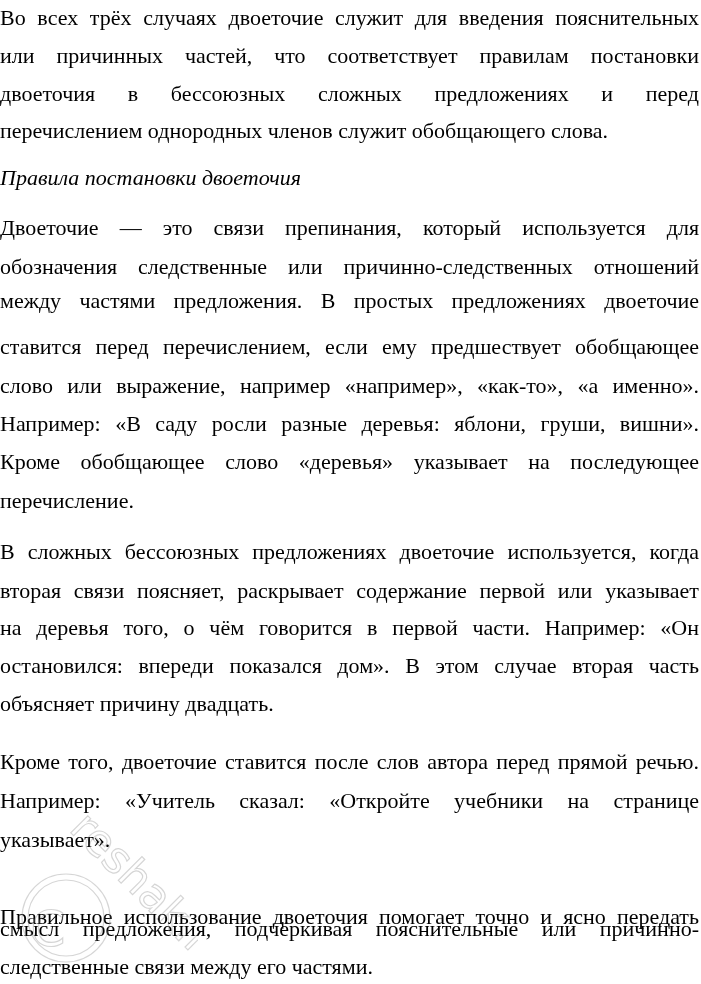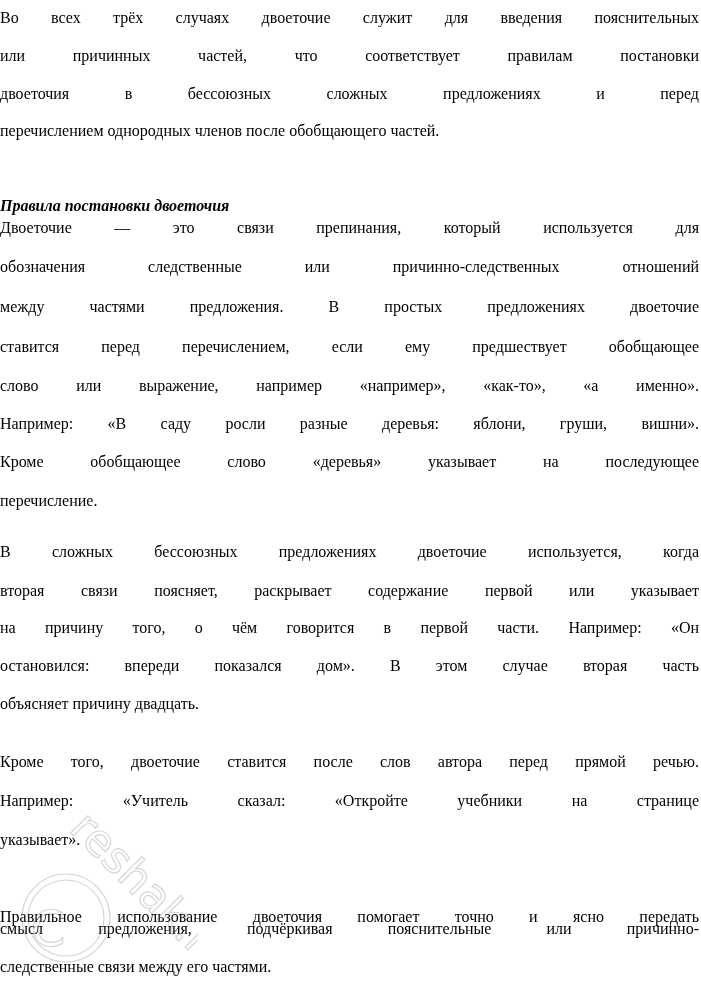--- a/index.html
+++ b/index.html
@@ -1,51 +1,51 @@
 <!DOCTYPE html>
 <html><head>
 <meta charset="utf-8">
 <style>
   html, body { margin: 0; padding: 0; background: #ffffff; }
   body { width: 701px; height: 984px; position: relative; overflow: hidden;
          font-family: "Liberation Serif", "DejaVu Serif", serif; color: #000; }
-  .line { position: absolute; left: 0; width: 699px; font-size: 16px; line-height: 24px;
+  .line { position: absolute; left: 0; width: 699px; font-size: 22px; line-height: 24px;
           white-space: nowrap; }
   .line.j { text-align: justify; text-align-last: justify; white-space: normal; height: 24px; overflow: hidden; }
-  .heading { font-weight: bold; font-style: italic; margin-top: 28px; }
+  .heading { font-weight: normal; font-style: italic; }
   .watermark { position: absolute; left: 8px; top: 790px; width: 190px; height: 190px;
                pointer-events: none; opacity: 0.35; }
 </style>
 </head>
 <body>
 
 <div>
   <div class="line j" style="top:6px">Во всех трёх случаях двоеточие служит для введения пояснительных</div>
   <div class="line j" style="top:44px">или причинных частей, что соответствует правилам постановки</div>
   <div class="line j" style="top:82px">двоеточия в бессоюзных сложных предложениях и перед</div>
-  <div class="line" style="top:119px">перечислением однородных членов после обобщающего частей.</div>
+  <div class="line" style="top:119px">перечислением однородных членов служит обобщающего слова.</div>
 </div>
 
 <div class="line heading" style="top:166px">Правила постановки двоеточия</div>
 
 <div>
   <div class="line j" style="top:216px">Двоеточие — это связи препинания, который используется для</div>
   <div class="line j" style="top:255px">обозначения следственные или причинно-следственных отношений</div>
-  <div class="line j" style="top:295px">между частями предложения. В простых предложениях двоеточие</div>
+  <div class="line j" style="top:289px">между частями предложения. В простых предложениях двоеточие</div>
   <div class="line j" style="top:335px">ставится перед перечислением, если ему предшествует обобщающее</div>
   <div class="line j" style="top:374px">слово или выражение, например «например», «как-то», «а именно».</div>
   <div class="line j" style="top:412px">Например: «В саду росли разные деревья: яблони, груши, вишни».</div>
   <div class="line j" style="top:450px">Кроме обобщающее слово «деревья» указывает на последующее</div>
   <div class="line" style="top:489px">перечисление.</div>
 </div>
 
 <div>
   <div class="line j" style="top:540px">В сложных бессоюзных предложениях двоеточие используется, когда</div>
   <div class="line j" style="top:579px">вторая связи поясняет, раскрывает содержание первой или указывает</div>
-  <div class="line j" style="top:616px">на причину того, о чём говорится в первой части. Например: «Он</div>
+  <div class="line j" style="top:616px">на деревья того, о чём говорится в первой части. Например: «Он</div>
   <div class="line j" style="top:654px">остановился: впереди показался дом». В этом случае вторая часть</div>
   <div class="line" style="top:692px">объясняет причину двадцать.</div>
 </div>
 
 <div>
   <div class="line j" style="top:750px">Кроме того, двоеточие ставится после слов автора перед прямой речью.</div>
   <div class="line j" style="top:789px">Например: «Учитель сказал: «Откройте учебники на странице</div>
   <div class="line" style="top:828px">указывает».</div>
 </div>
 

